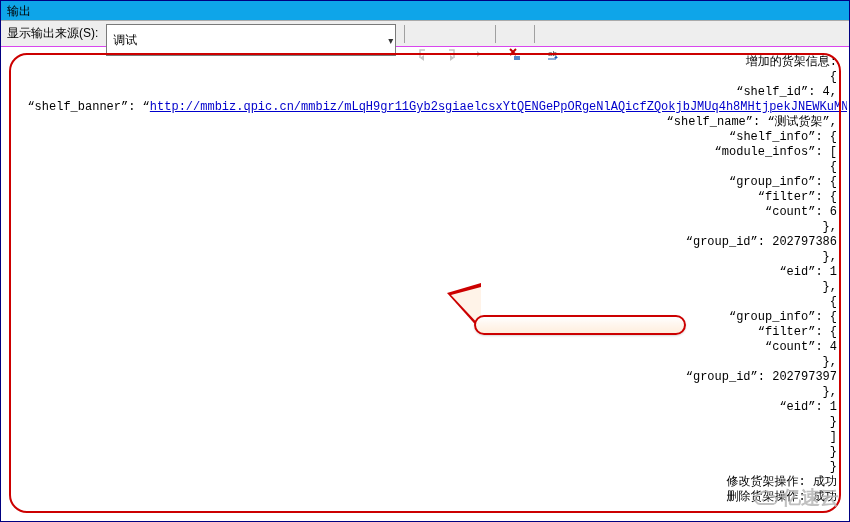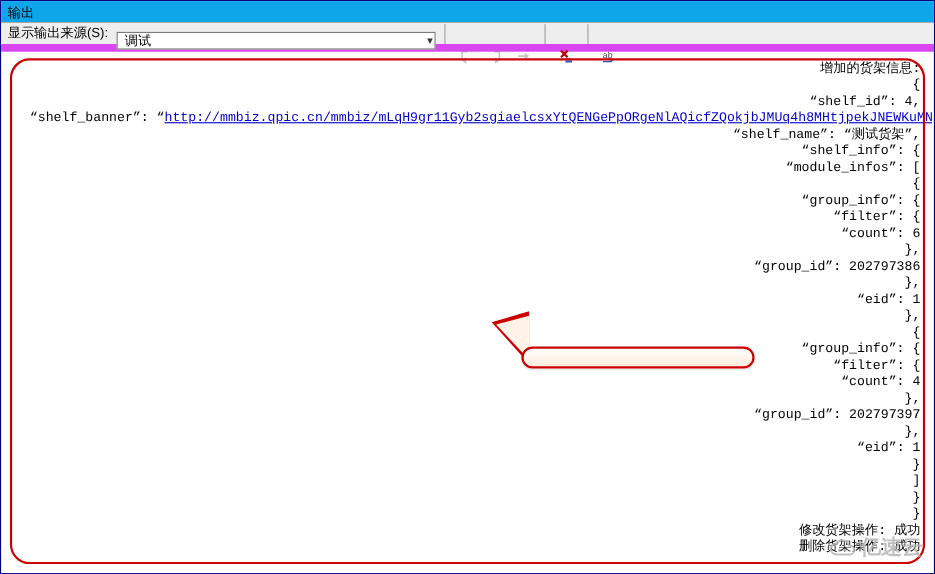--- a/index.html
+++ b/index.html
@@ -17,35 +17,35 @@
   .title-bar {
     background: #0ea5e9;
     border-bottom: 1px solid #aaa;
     padding: 2px 6px;
     height: 20px;
     line-height: 16px;
     font-size: 12px;
   }
   .toolbar {
     background: #eeeeee;
-    border-bottom: 7px solid #d946ef;
+    border-bottom: 1px solid #d946ef;
     display: flex;
     align-items: center;
     padding: 2px 6px;
     height: 26px;
     gap: 4px;
   }
   .toolbar-label { margin-right: 4px; }
   .source-select {
     display: inline-flex;
     align-items: center;
     justify-content: space-between;
     background: #fff;
     border: 1px solid #7a7a7a;
-    height: 16px;
+    height: 32px;
     width: 290px;
     padding: 0 2px 0 6px;
     font-size: 12px;
     margin-top: 13px;
   }
   .source-select .chev {
     font-size: 10px;
     color: #333;
   }
   .tb-sep {

